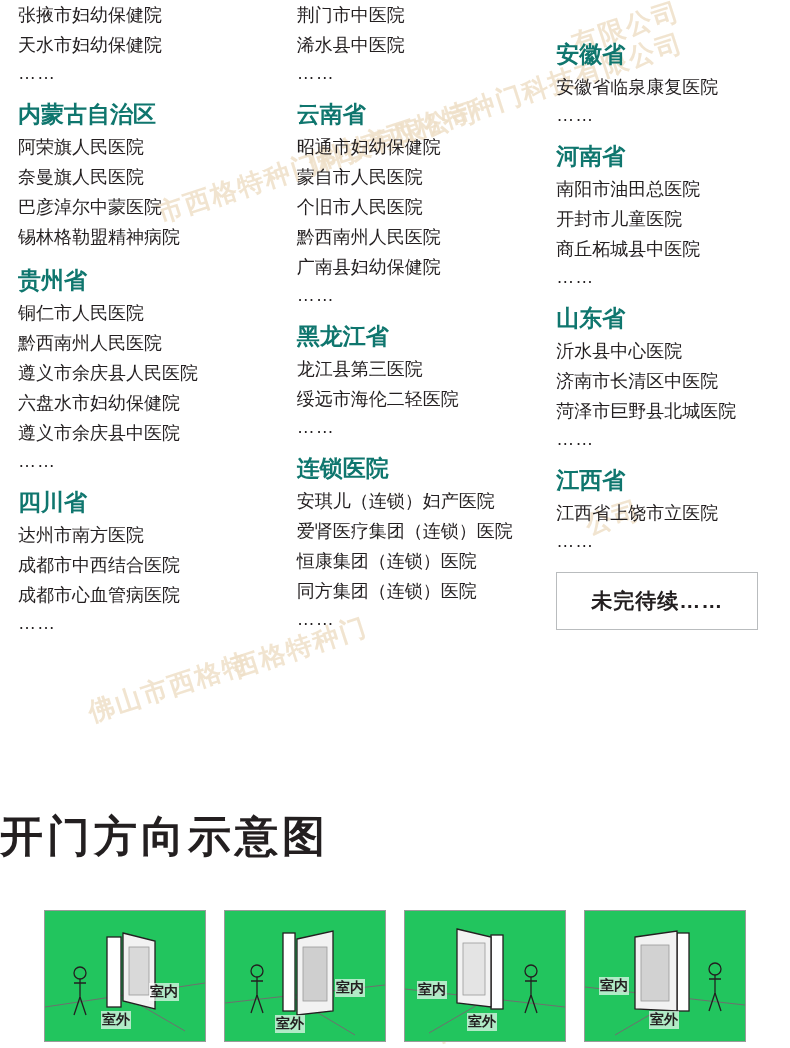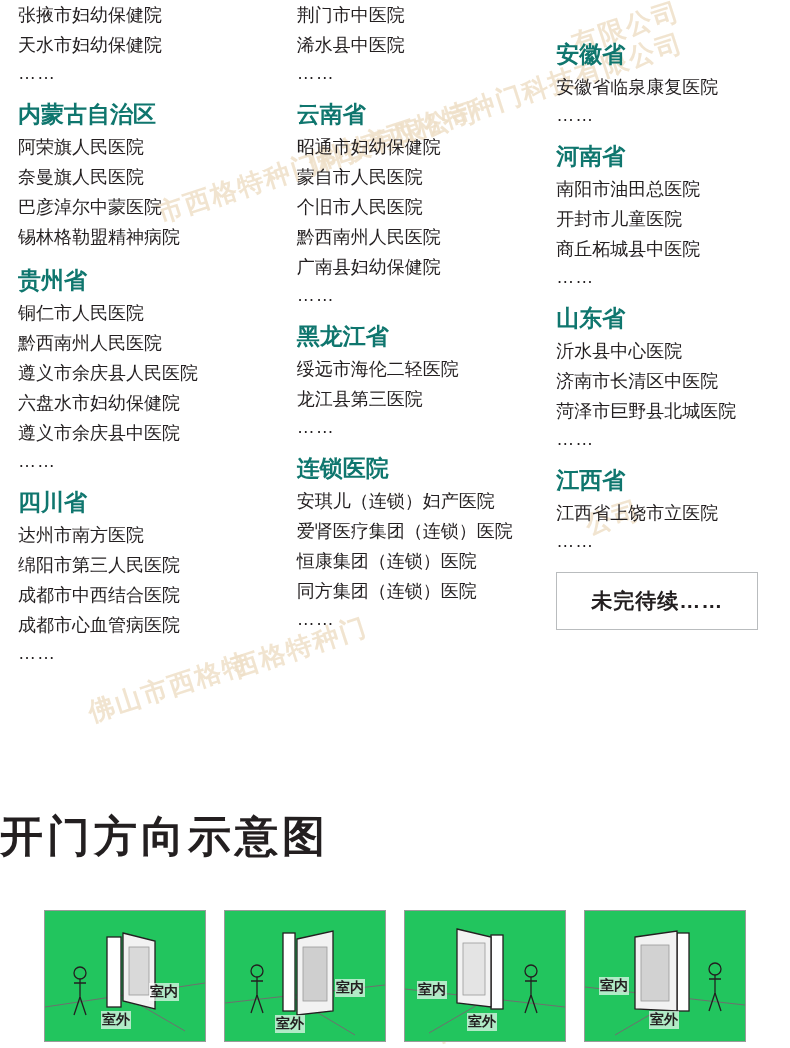--- a/index.html
+++ b/index.html
@@ -163,21 +163,20 @@
       <div class="item">铜仁市人民医院</div>
       <div class="item">黔西南州人民医院</div>
       <div class="item">遵义市余庆县人民医院</div>
       <div class="item">六盘水市妇幼保健院</div>
       <div class="item">遵义市余庆县中医院</div>
       <div class="ellipsis">……</div>
     </div>
     <div class="group">
       <div class="group-title">四川省</div>
       <div class="item">达州市南方医院</div>
-      <div class="item">绵阳市第三人民医院</div>
       <div class="item">成都市中西结合医院</div>
       <div class="item">成都市心血管病医院</div>
       <div class="ellipsis">……</div>
     </div>
   </div>
 
   <div class="col col-2">
     <div class="group">
       <div class="item">荆门市中医院</div>
       <div class="item">浠水县中医院</div>
@@ -187,22 +186,22 @@
       <div class="group-title">云南省</div>
       <div class="item">昭通市妇幼保健院</div>
       <div class="item">蒙自市人民医院</div>
       <div class="item">个旧市人民医院</div>
       <div class="item">黔西南州人民医院</div>
       <div class="item">广南县妇幼保健院</div>
       <div class="ellipsis">……</div>
     </div>
     <div class="group">
       <div class="group-title">黑龙江省</div>
+      <div class="item">龙江县第三医院</div>
       <div class="item">绥远市海伦二轻医院</div>
-      <div class="item">龙江县第三医院</div>
       <div class="ellipsis">……</div>
     </div>
     <div class="group">
       <div class="group-title">连锁医院</div>
       <div class="item">安琪儿（连锁）妇产医院</div>
       <div class="item">爱肾医疗集团（连锁）医院</div>
       <div class="item">恒康集团（连锁）医院</div>
       <div class="item">同方集团（连锁）医院</div>
       <div class="ellipsis">……</div>
     </div>

